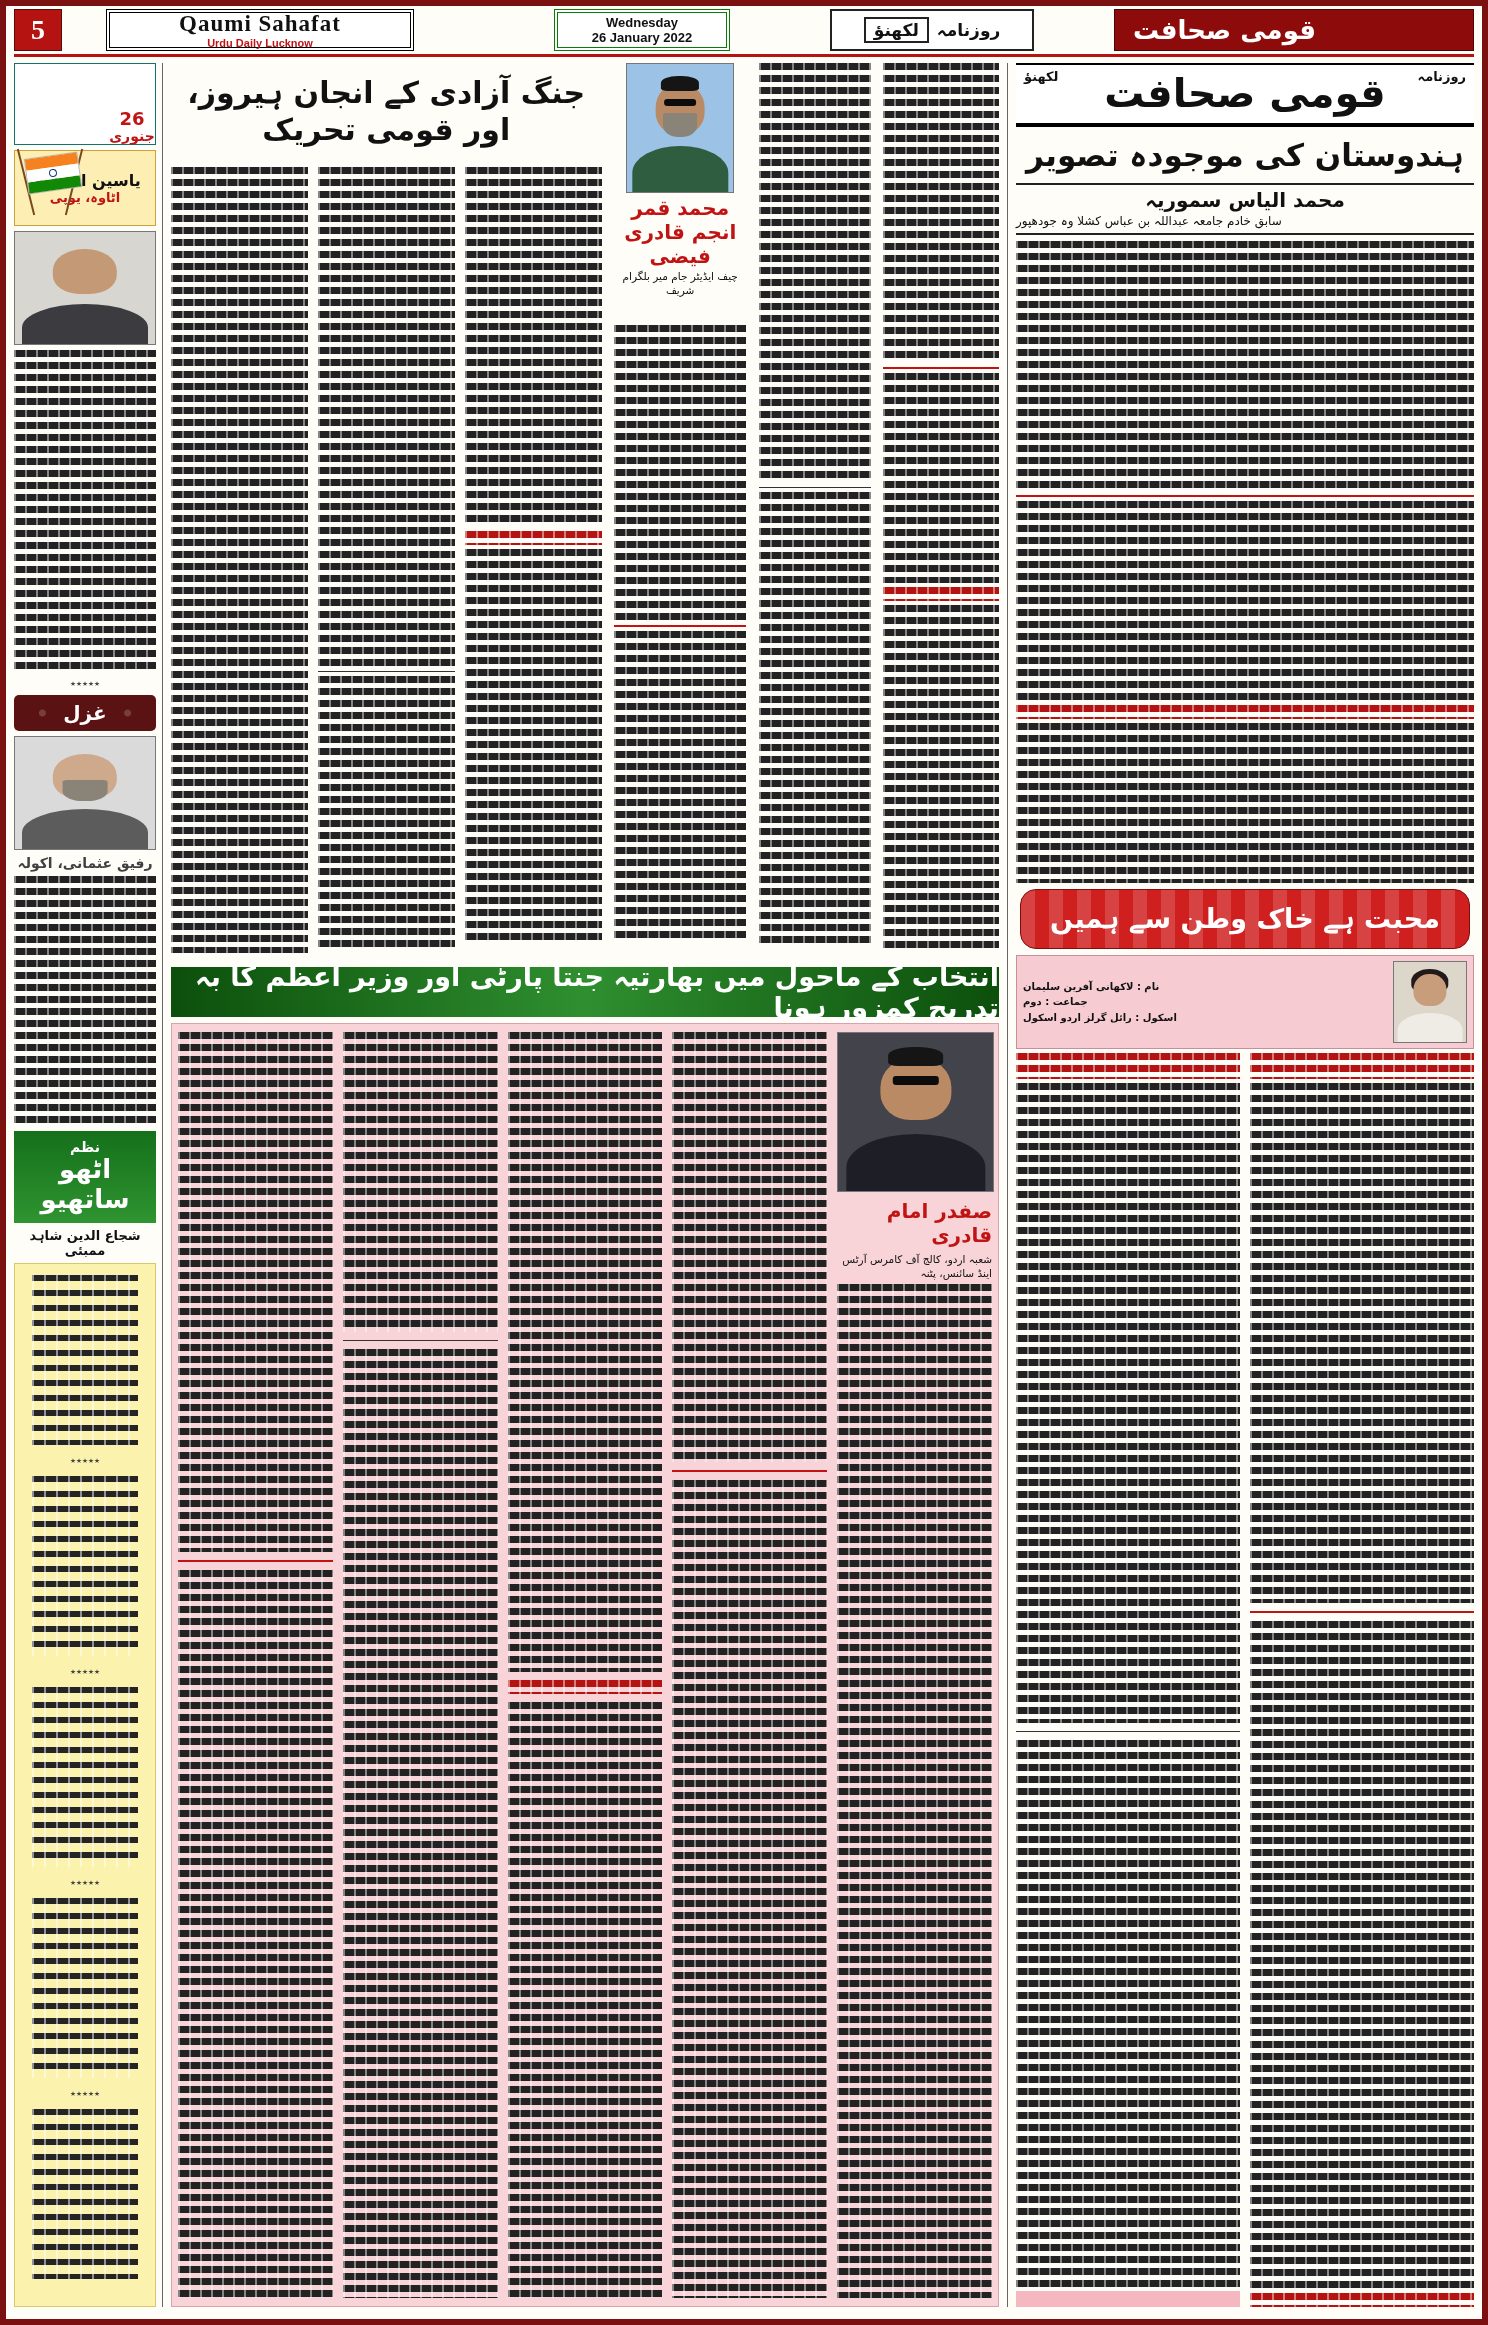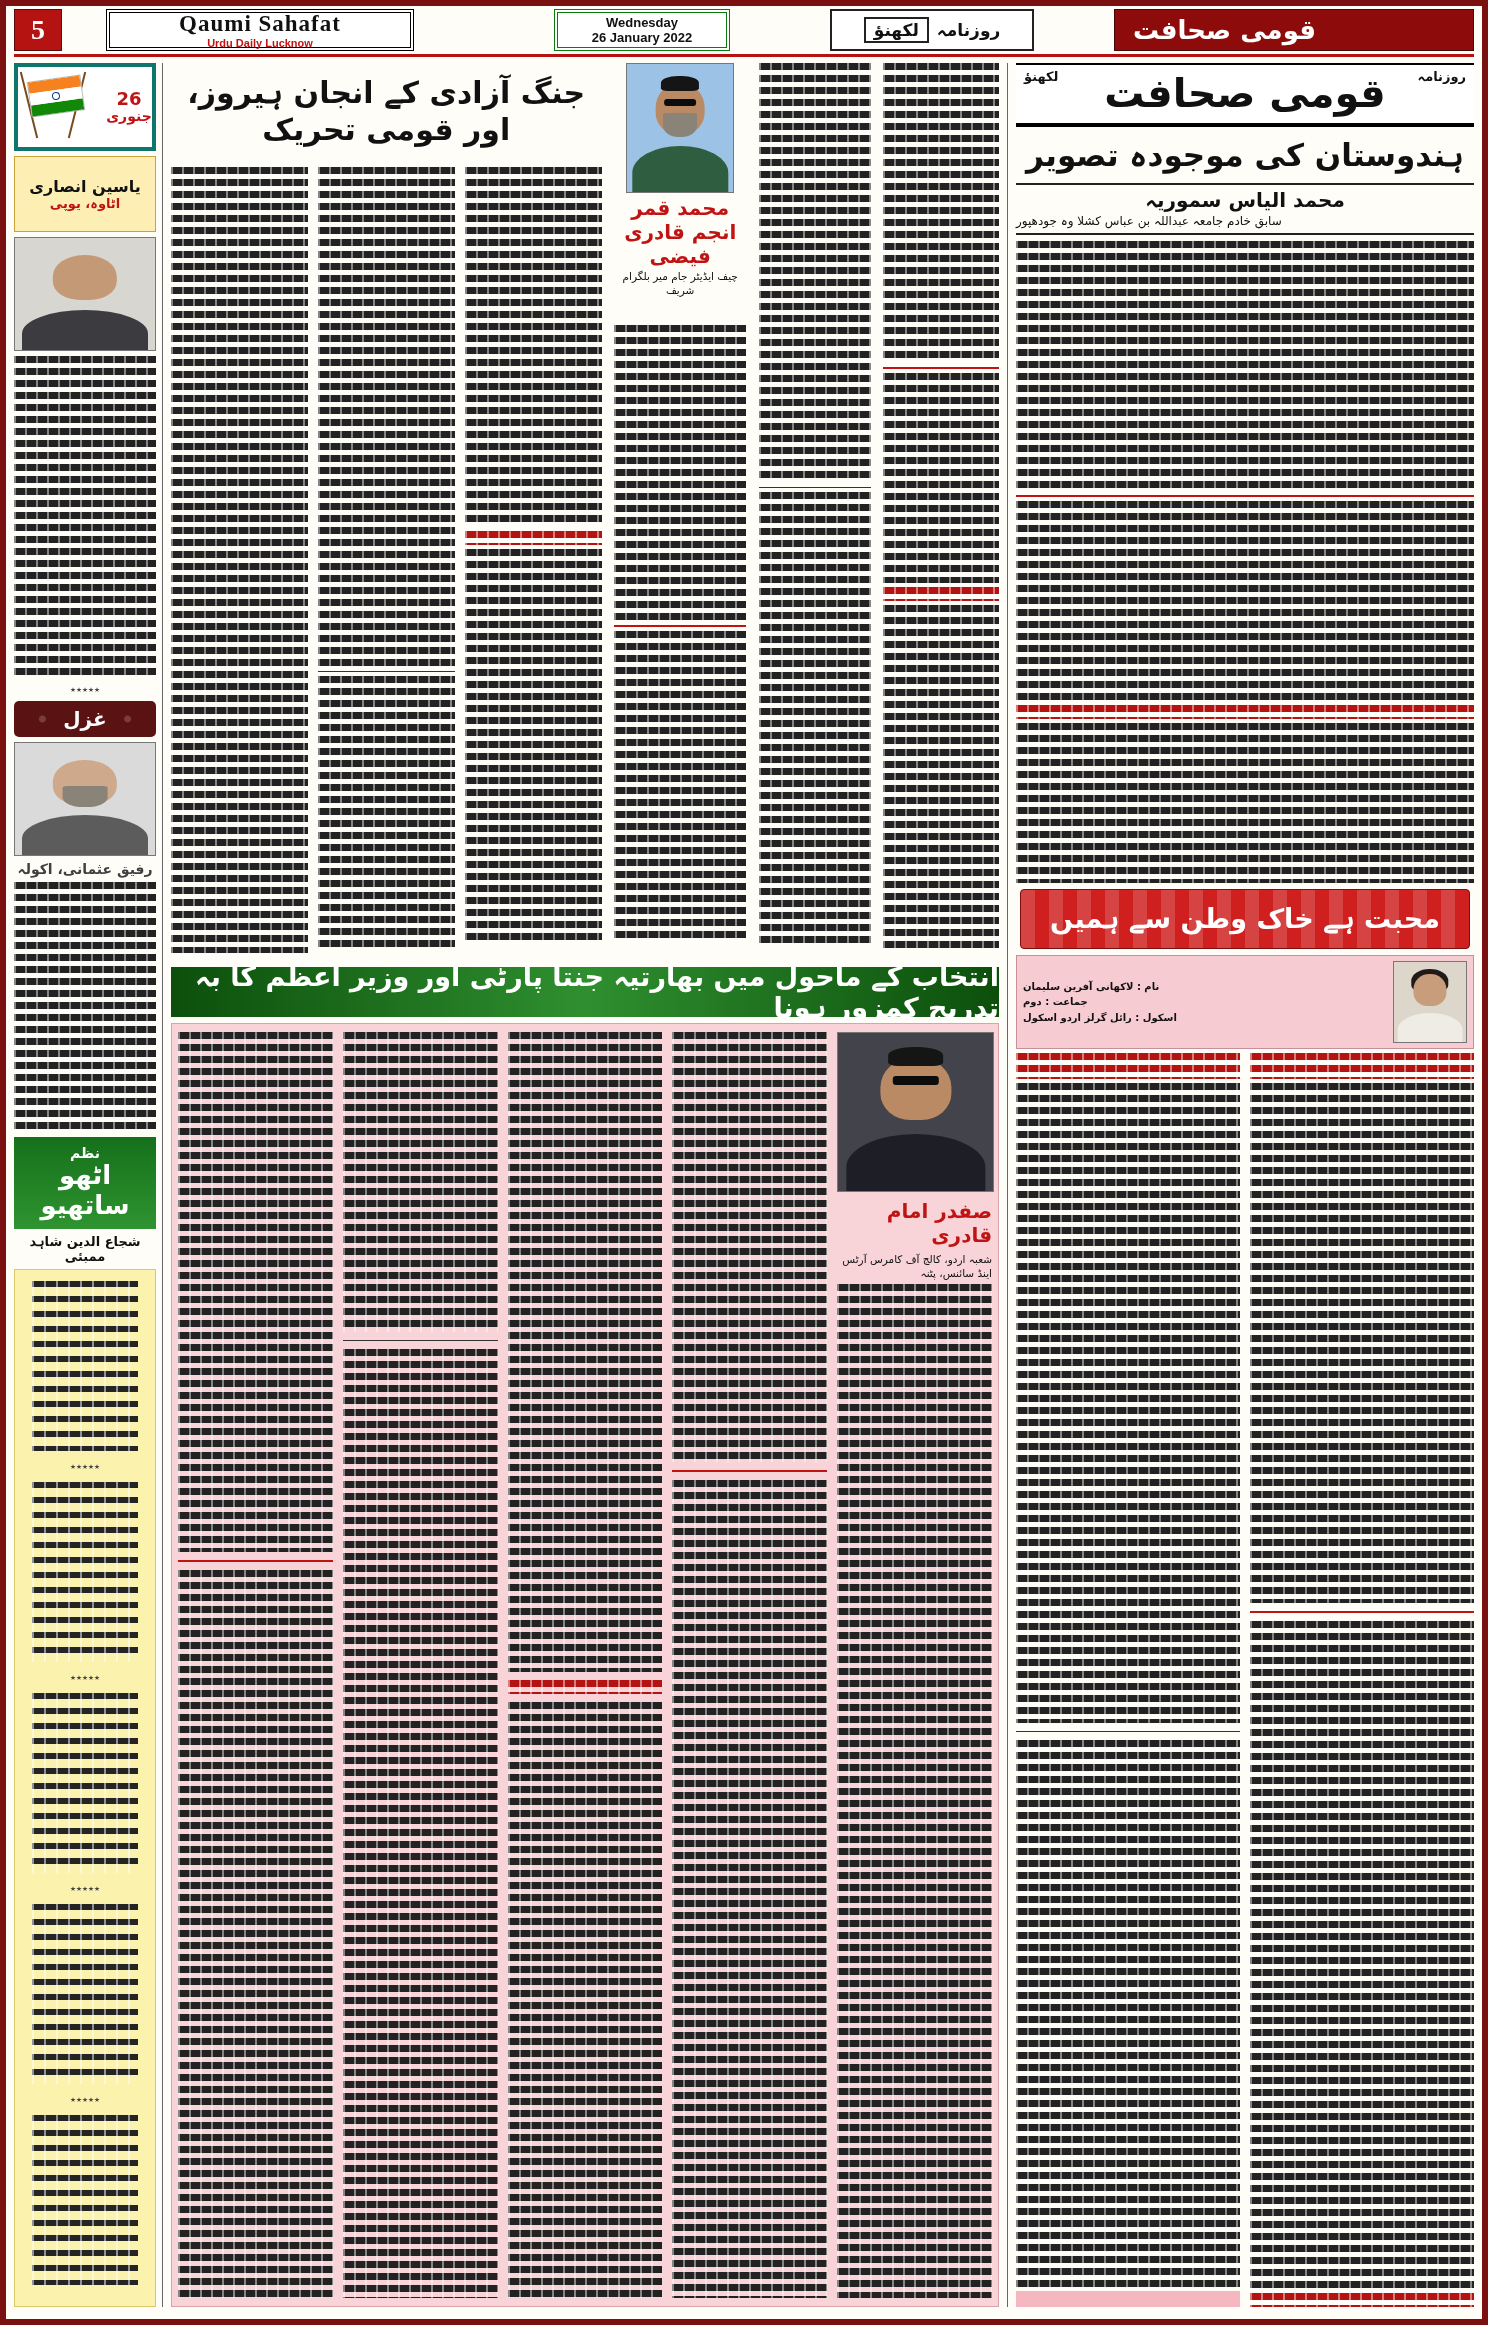--- a/index.html
+++ b/index.html
@@ -54,21 +54,21 @@
   .portrait .beard{position:absolute;z-index:2;left:50%;top:38%;width:32%;height:19%;transform:translateX(-50%);
         background:#8a8378;border-radius:10% 10% 46% 46%;}
   .portrait .hair{position:absolute;z-index:0;left:50%;top:9%;width:52%;height:30%;transform:translateX(-50%);
         background:#221a18;border-radius:50% 50% 35% 35%;}
   .p-man1{--bg:#d8d6d0;--skin:#c49a76;--body:#3b3b40;}
   .p-elder{--bg:#dadada;--skin:#cfa98b;--body:#5c5c5c;}
   .p-faizi{--bg:#9cc3e6;--skin:#b98a63;--body:#2f5d3f;}
   .p-suit{--bg:#43434c;--skin:#b98a63;--body:#1e1e26;}
   .p-girl{--bg:#ddd6cb;--skin:#c89d7c;--body:#efece6;}
   
-  .flagbox{height:80px;border:4px solid #0f766e;position:relative;display:flex;background:#fff;}
+  .flagbox{height:80px;border:1px solid #0f766e;position:relative;display:flex;background:#fff;align-items:flex-end;}
   .flagwrap{position:relative;flex:1;}
   .pole{position:absolute;left:10px;top:4px;width:2px;height:68px;background:#7a4a1f;transform:rotate(-14deg);}
   .pole2{position:absolute;left:58px;top:4px;width:2px;height:68px;background:#7a4a1f;transform:rotate(14deg);}
   .flag{position:absolute;left:12px;top:12px;width:52px;height:34px;transform:rotate(-8deg);box-shadow:0 0 0 1px #bbb;}
   .flag .s1{height:33%;background:#f5821f;}
   .flag .s2{height:34%;background:#fff;position:relative;}
   .flag .s2::after{content:"";position:absolute;left:50%;top:50%;width:8px;height:8px;margin:-4px 0 0 -4px;
         border-radius:50%;border:1.5px solid #123a8c;box-sizing:border-box;}
   .flag .s3{height:33%;background:#128807;}
   .datebadge{width:46px;display:flex;flex-direction:column;align-items:center;justify-content:center;
@@ -111,21 +111,21 @@
   .masthead2 .small-l{position:absolute;left:8px;top:4px;font-size:13px;font-weight:bold;direction:rtl;}
   .masthead2 .big{font-size:40px;font-weight:bold;direction:rtl;line-height:1.1;}
   .headline2{text-align:center;direction:rtl;font-weight:bold;font-size:31px;line-height:1.35;
         padding:8px 0 6px 0;border-bottom:2px solid #222;}
   .rauthor{font-weight:bold;font-size:20px;text-align:center;direction:rtl;padding-top:3px;}
   .rauthor-sub{font-size:12px;text-align:left;direction:rtl;border-bottom:2px solid #222;padding:2px 0 5px 0;}
   .rbody{margin-top:6px;}
   .red-banner{height:58px;margin:6px 4px;background:#cf1f1f;
         background-image:repeating-linear-gradient(90deg, rgba(255,255,255,.16) 0 14px, transparent 14px 28px);
         color:#fff;display:flex;align-items:center;justify-content:center;direction:rtl;
-        font-weight:bold;font-size:27px;border-radius:4px;border:1px solid #7e0e0e;}
+        font-weight:bold;font-size:27px;border-radius:16px;border:1px solid #7e0e0e;}
   .studentbox{height:94px;background:#f6ccd2;border:1px solid #c98f98;display:flex;direction:rtl;
         align-items:center;gap:8px;padding:5px 6px;box-sizing:border-box;}
   .studentbox .photo{width:72px;height:80px;flex:none;}
   .studentlines{flex:1;text-align:left;font-weight:bold;font-size:10px;line-height:1.55;direction:rtl;}
   .twocol{flex:1;display:flex;direction:rtl;gap:10px;margin-top:4px;}
   .tcol{flex:1;display:flex;flex-direction:column;gap:4px;}
   .highlight{background:#f5b8c0;}
 </style>
 </head>
 <body>

